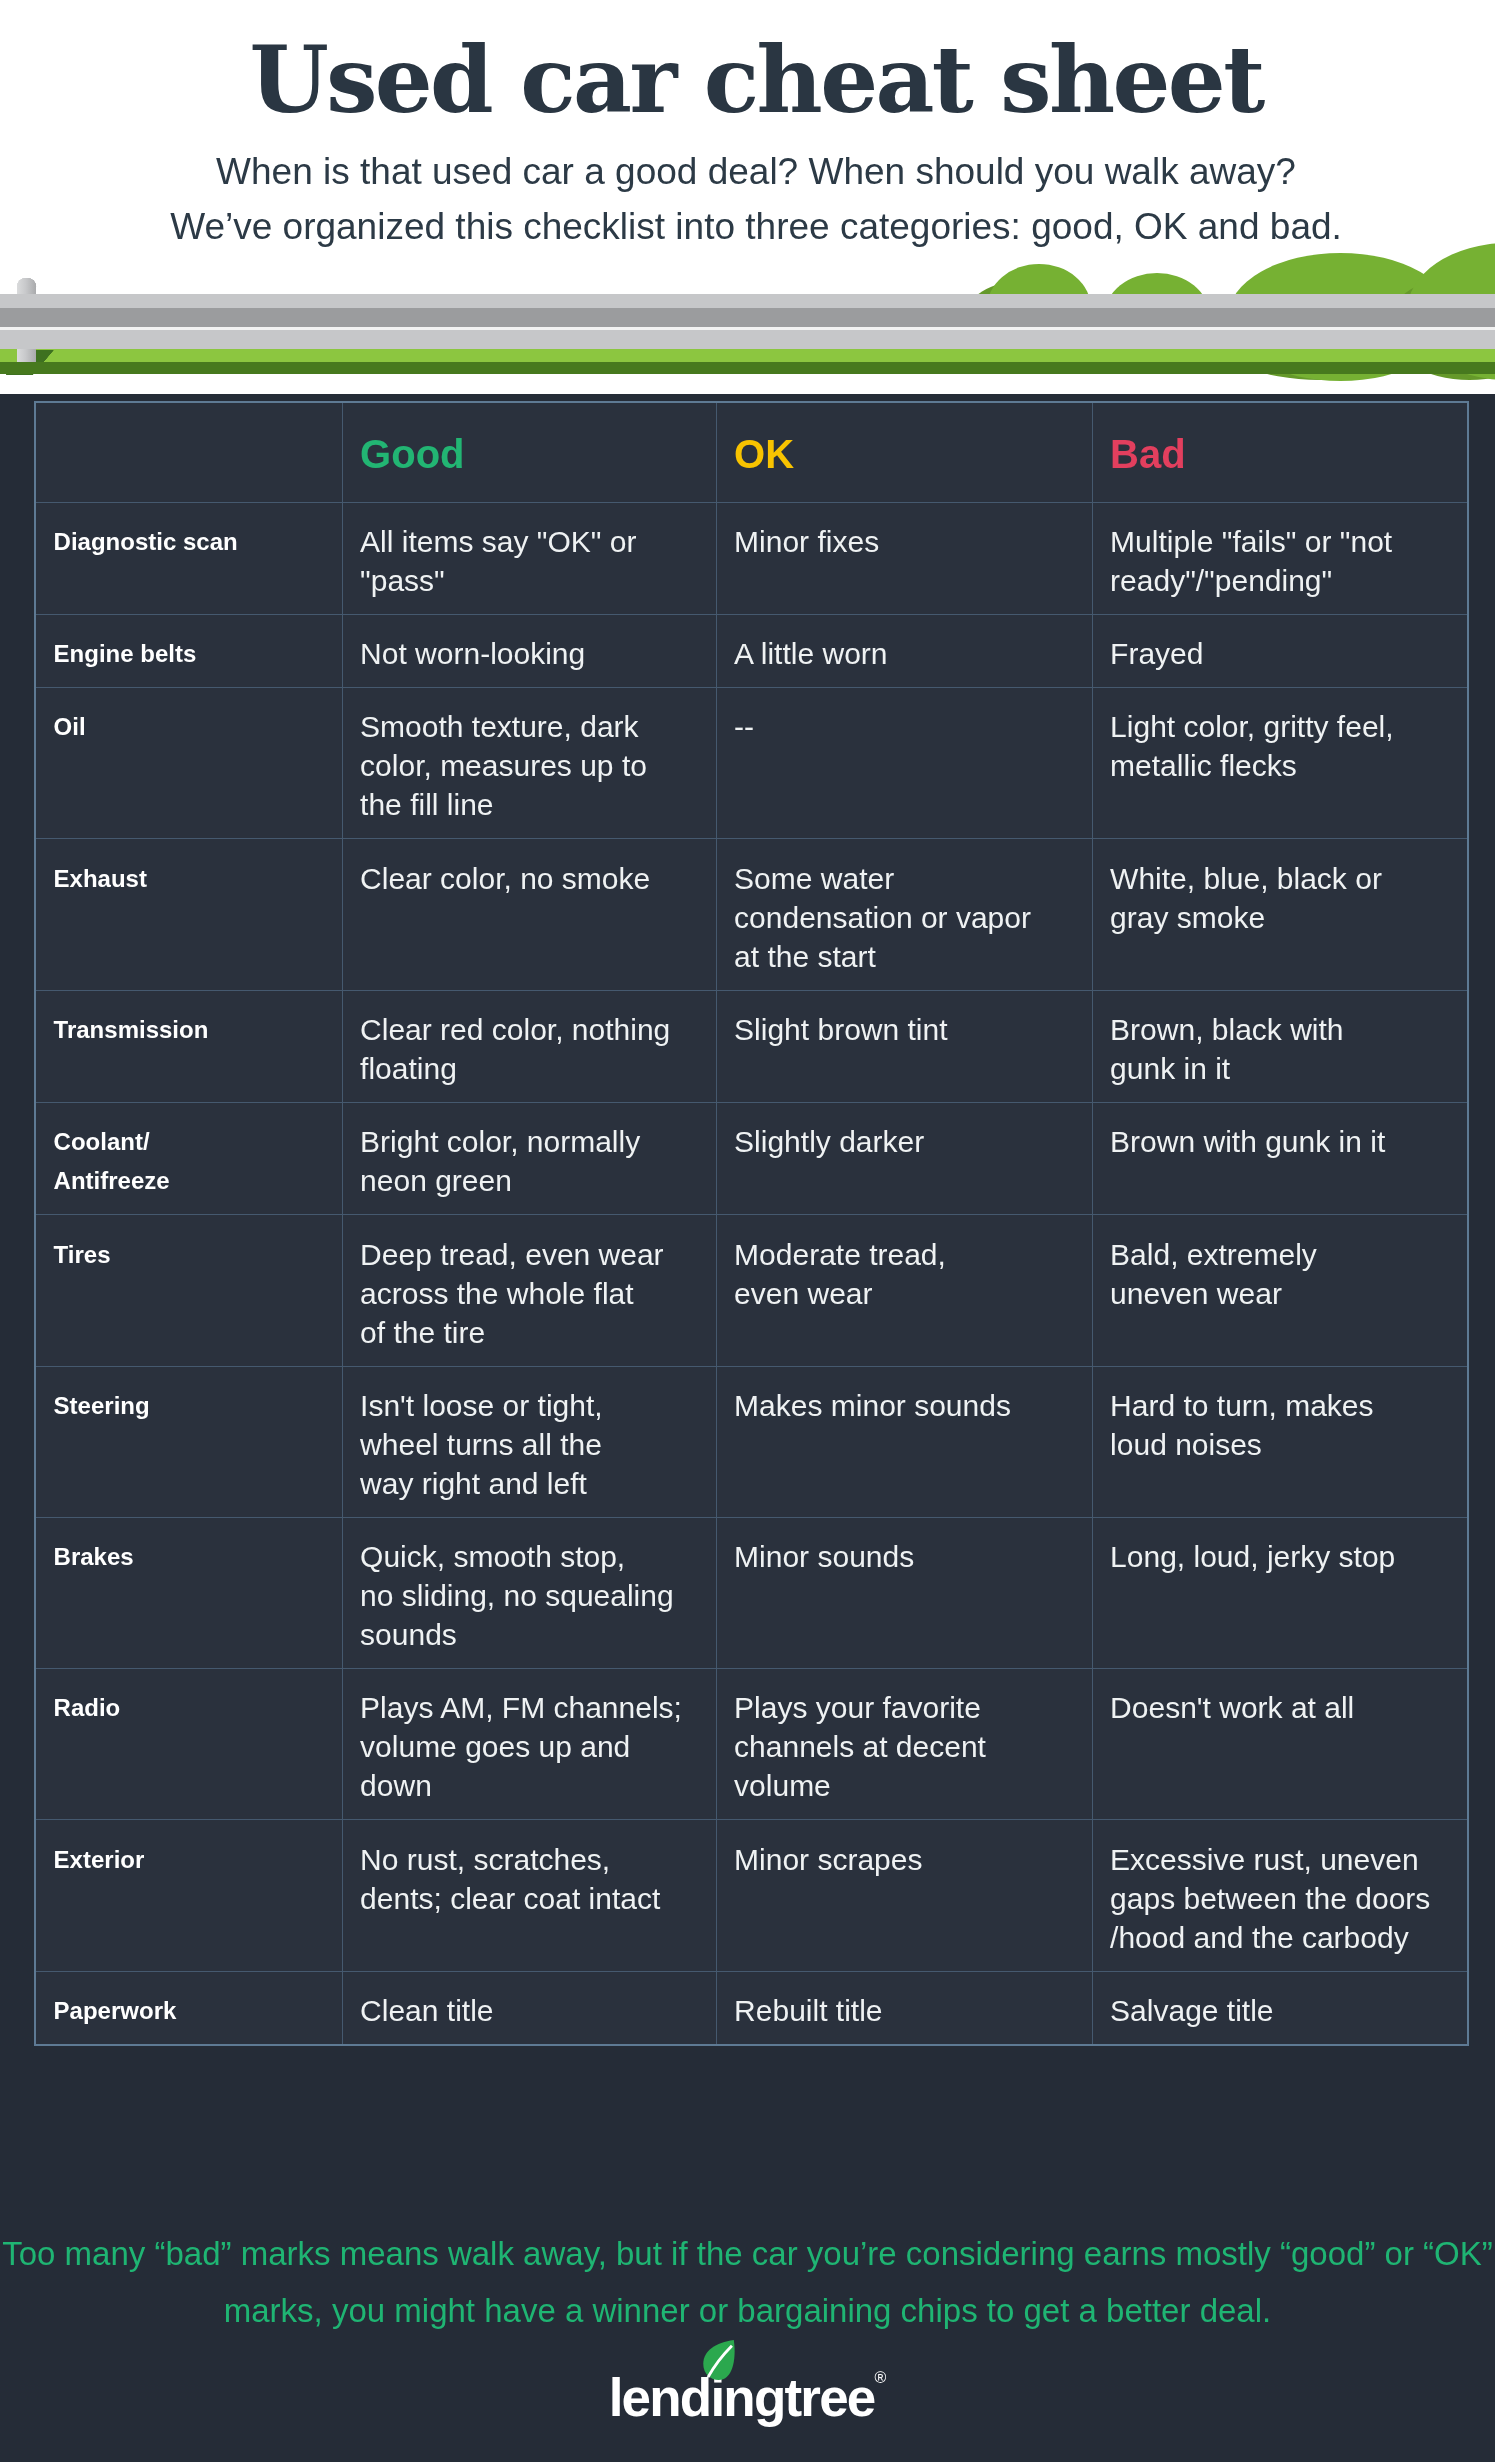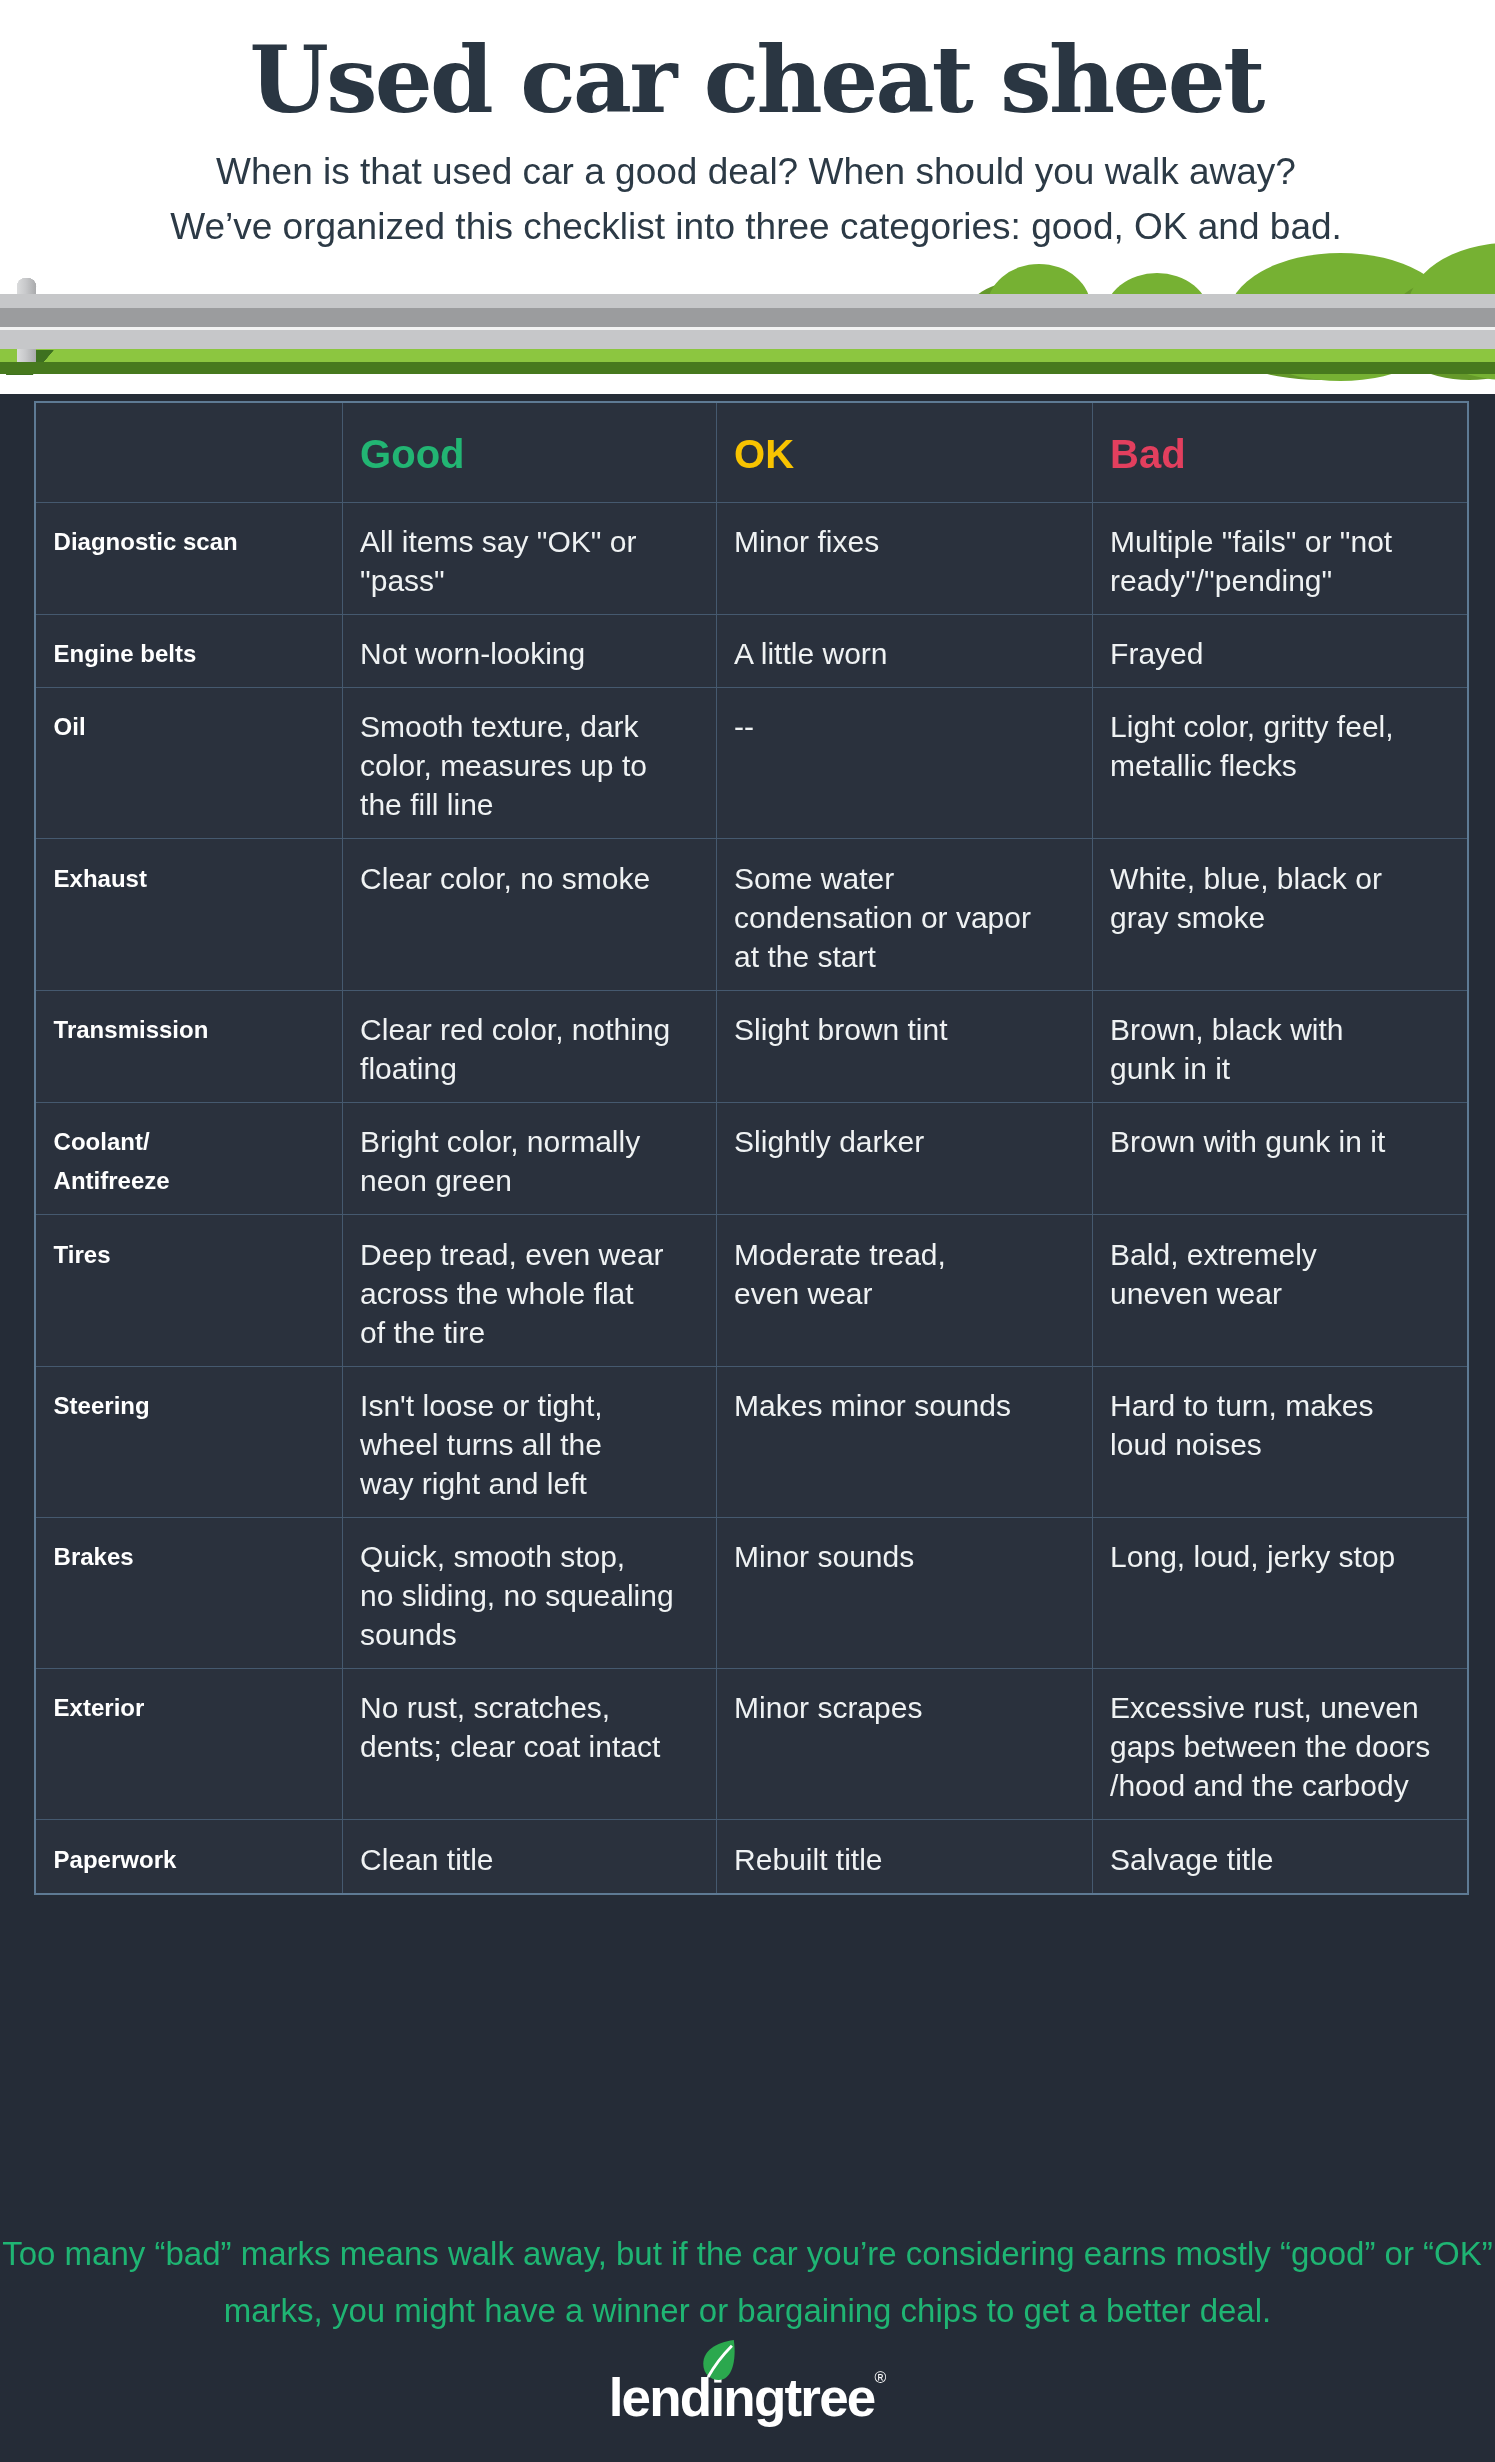--- a/index.html
+++ b/index.html
@@ -203,20 +203,30 @@
         </tr>
         <tr>
           <th>Brakes</th>
           <td>Quick, smooth stop,
 no sliding, no squealing
 sounds</td>
           <td>Minor sounds</td>
           <td>Long, loud, jerky stop</td>
         </tr>
         <tr>
+          <th>Radio</th>
+          <td>Plays AM, FM channels;
+volume goes up and
+down</td>
+          <td>Plays your favorite
+channels at decent
+volume</td>
+          <td>Doesn't work at all</td>
+        </tr>
+        <tr>
           <th>Exterior</th>
           <td>No rust, scratches,
 dents; clear coat intact</td>
           <td>Minor scrapes</td>
           <td>Excessive rust, uneven
 gaps between the doors
 /hood and the carbody</td>
         </tr>
         <tr>
           <th>Paperwork</th>

